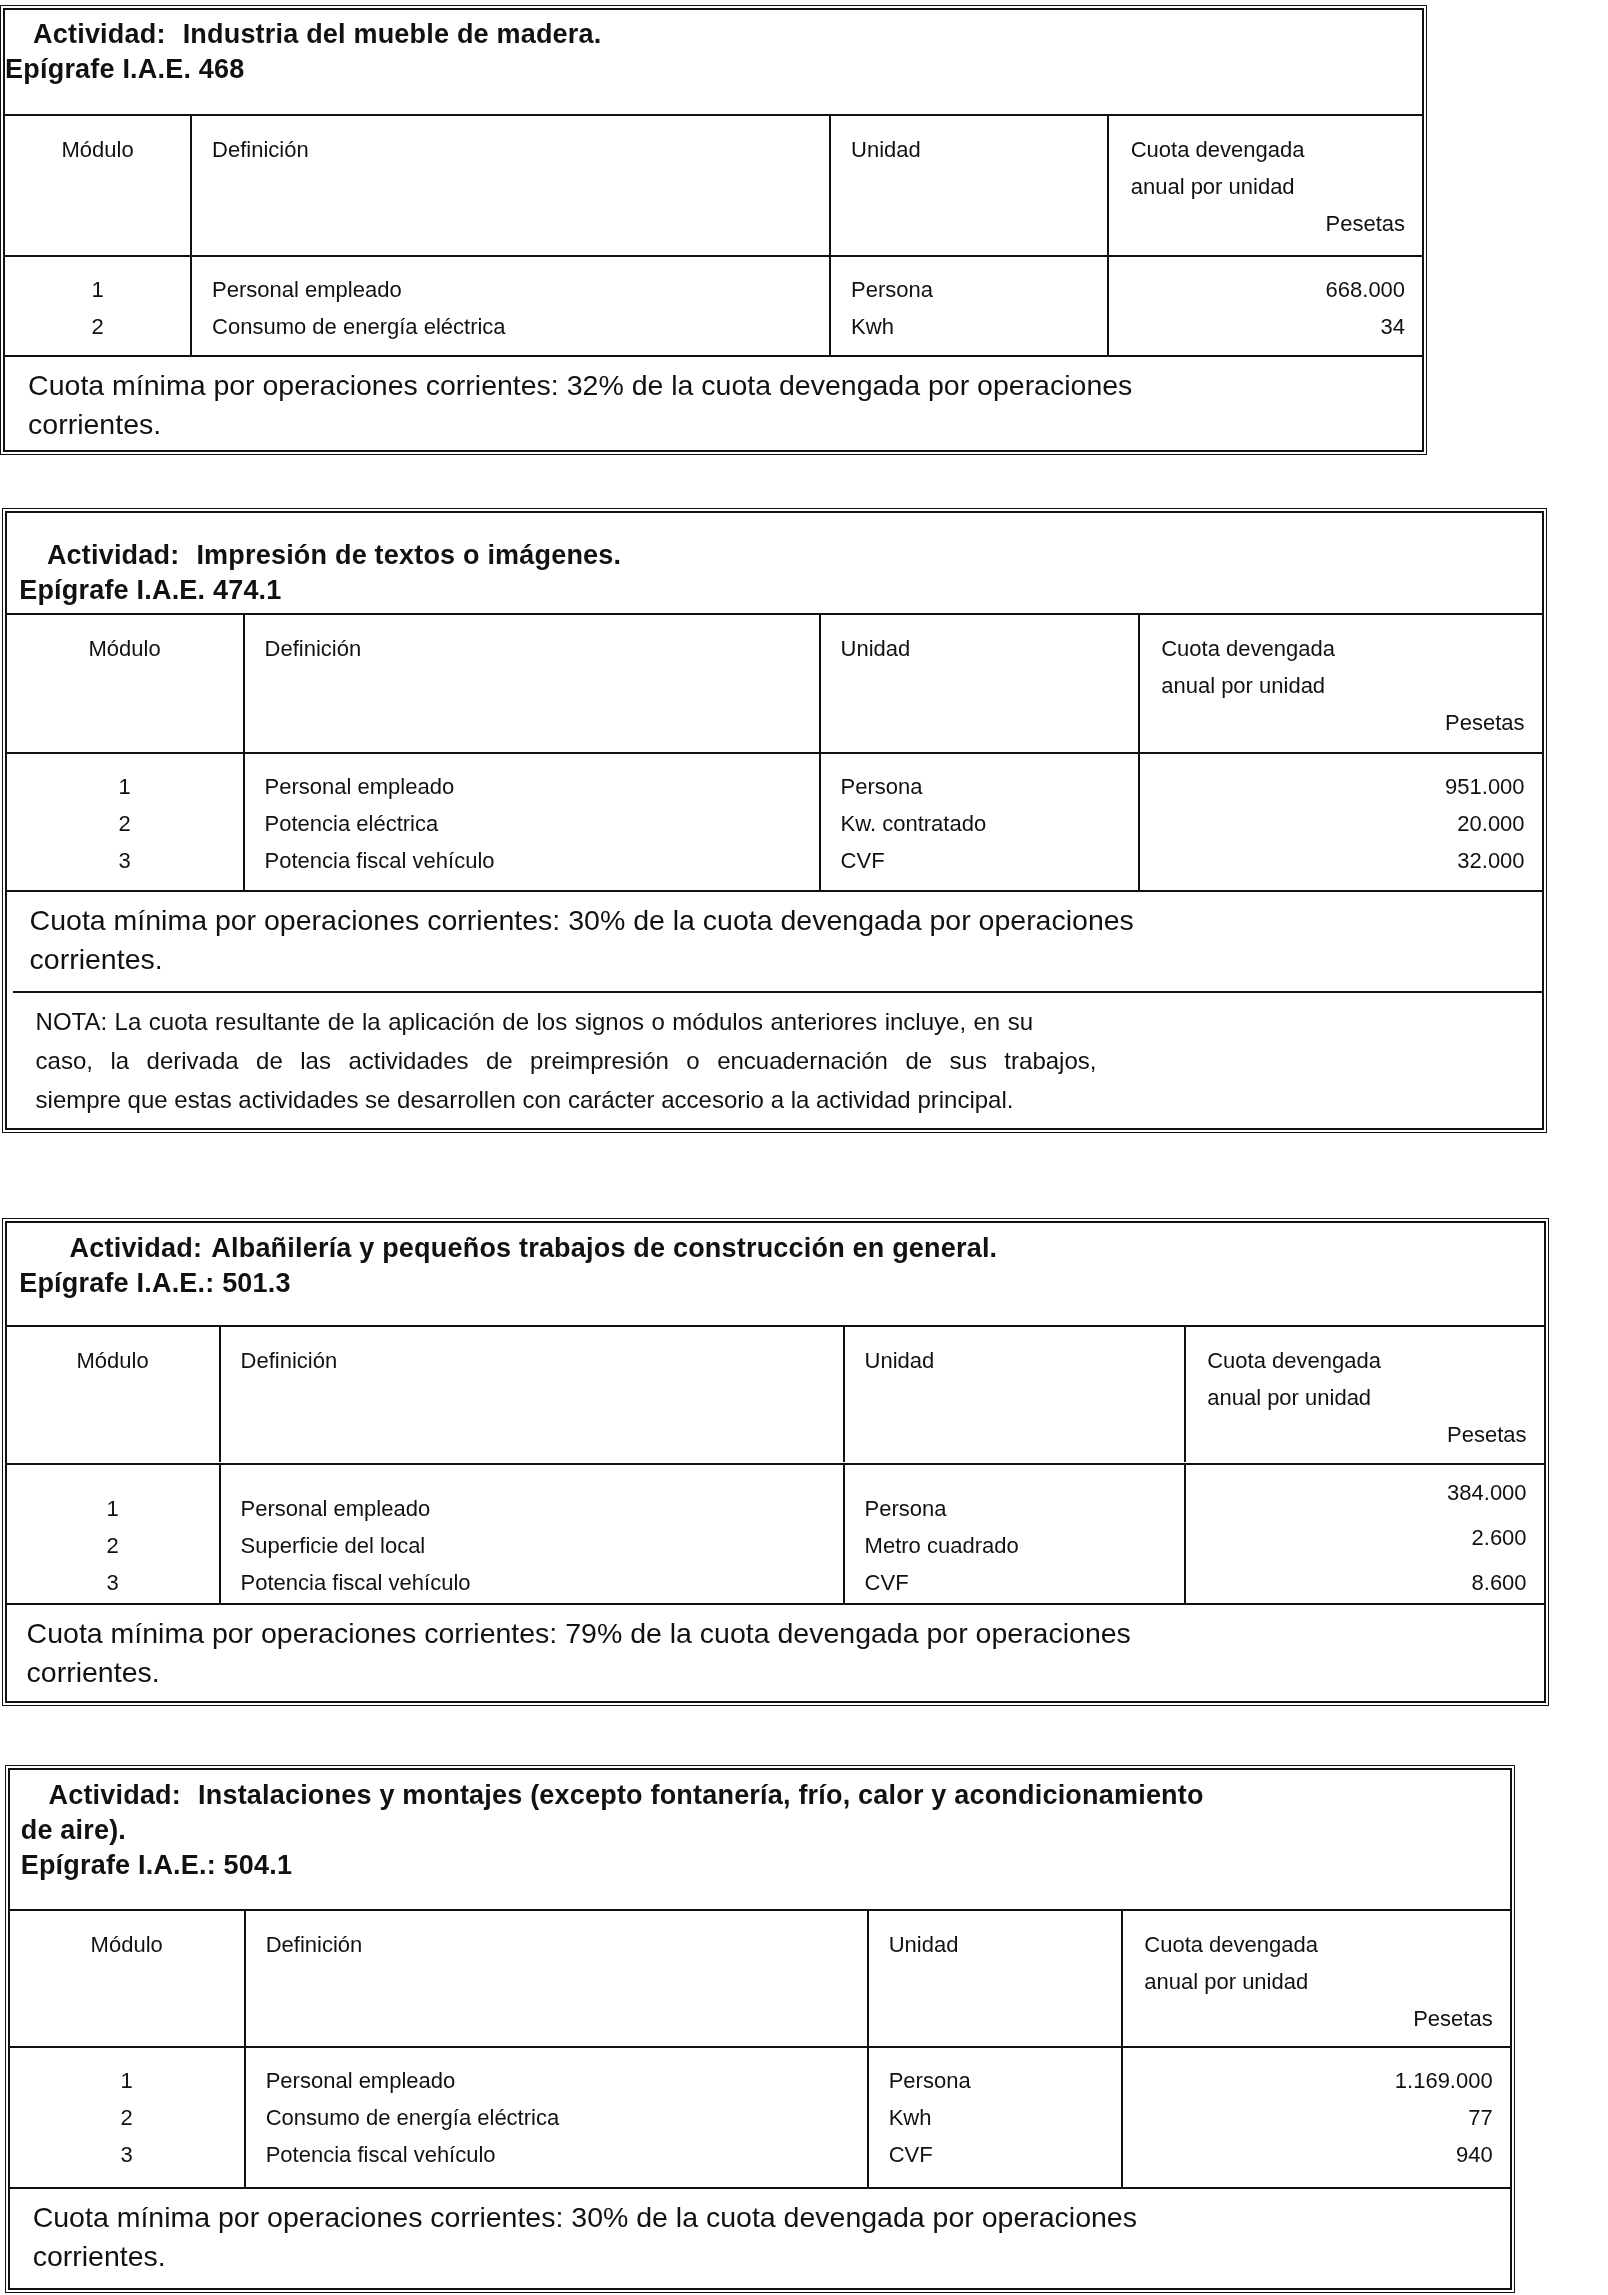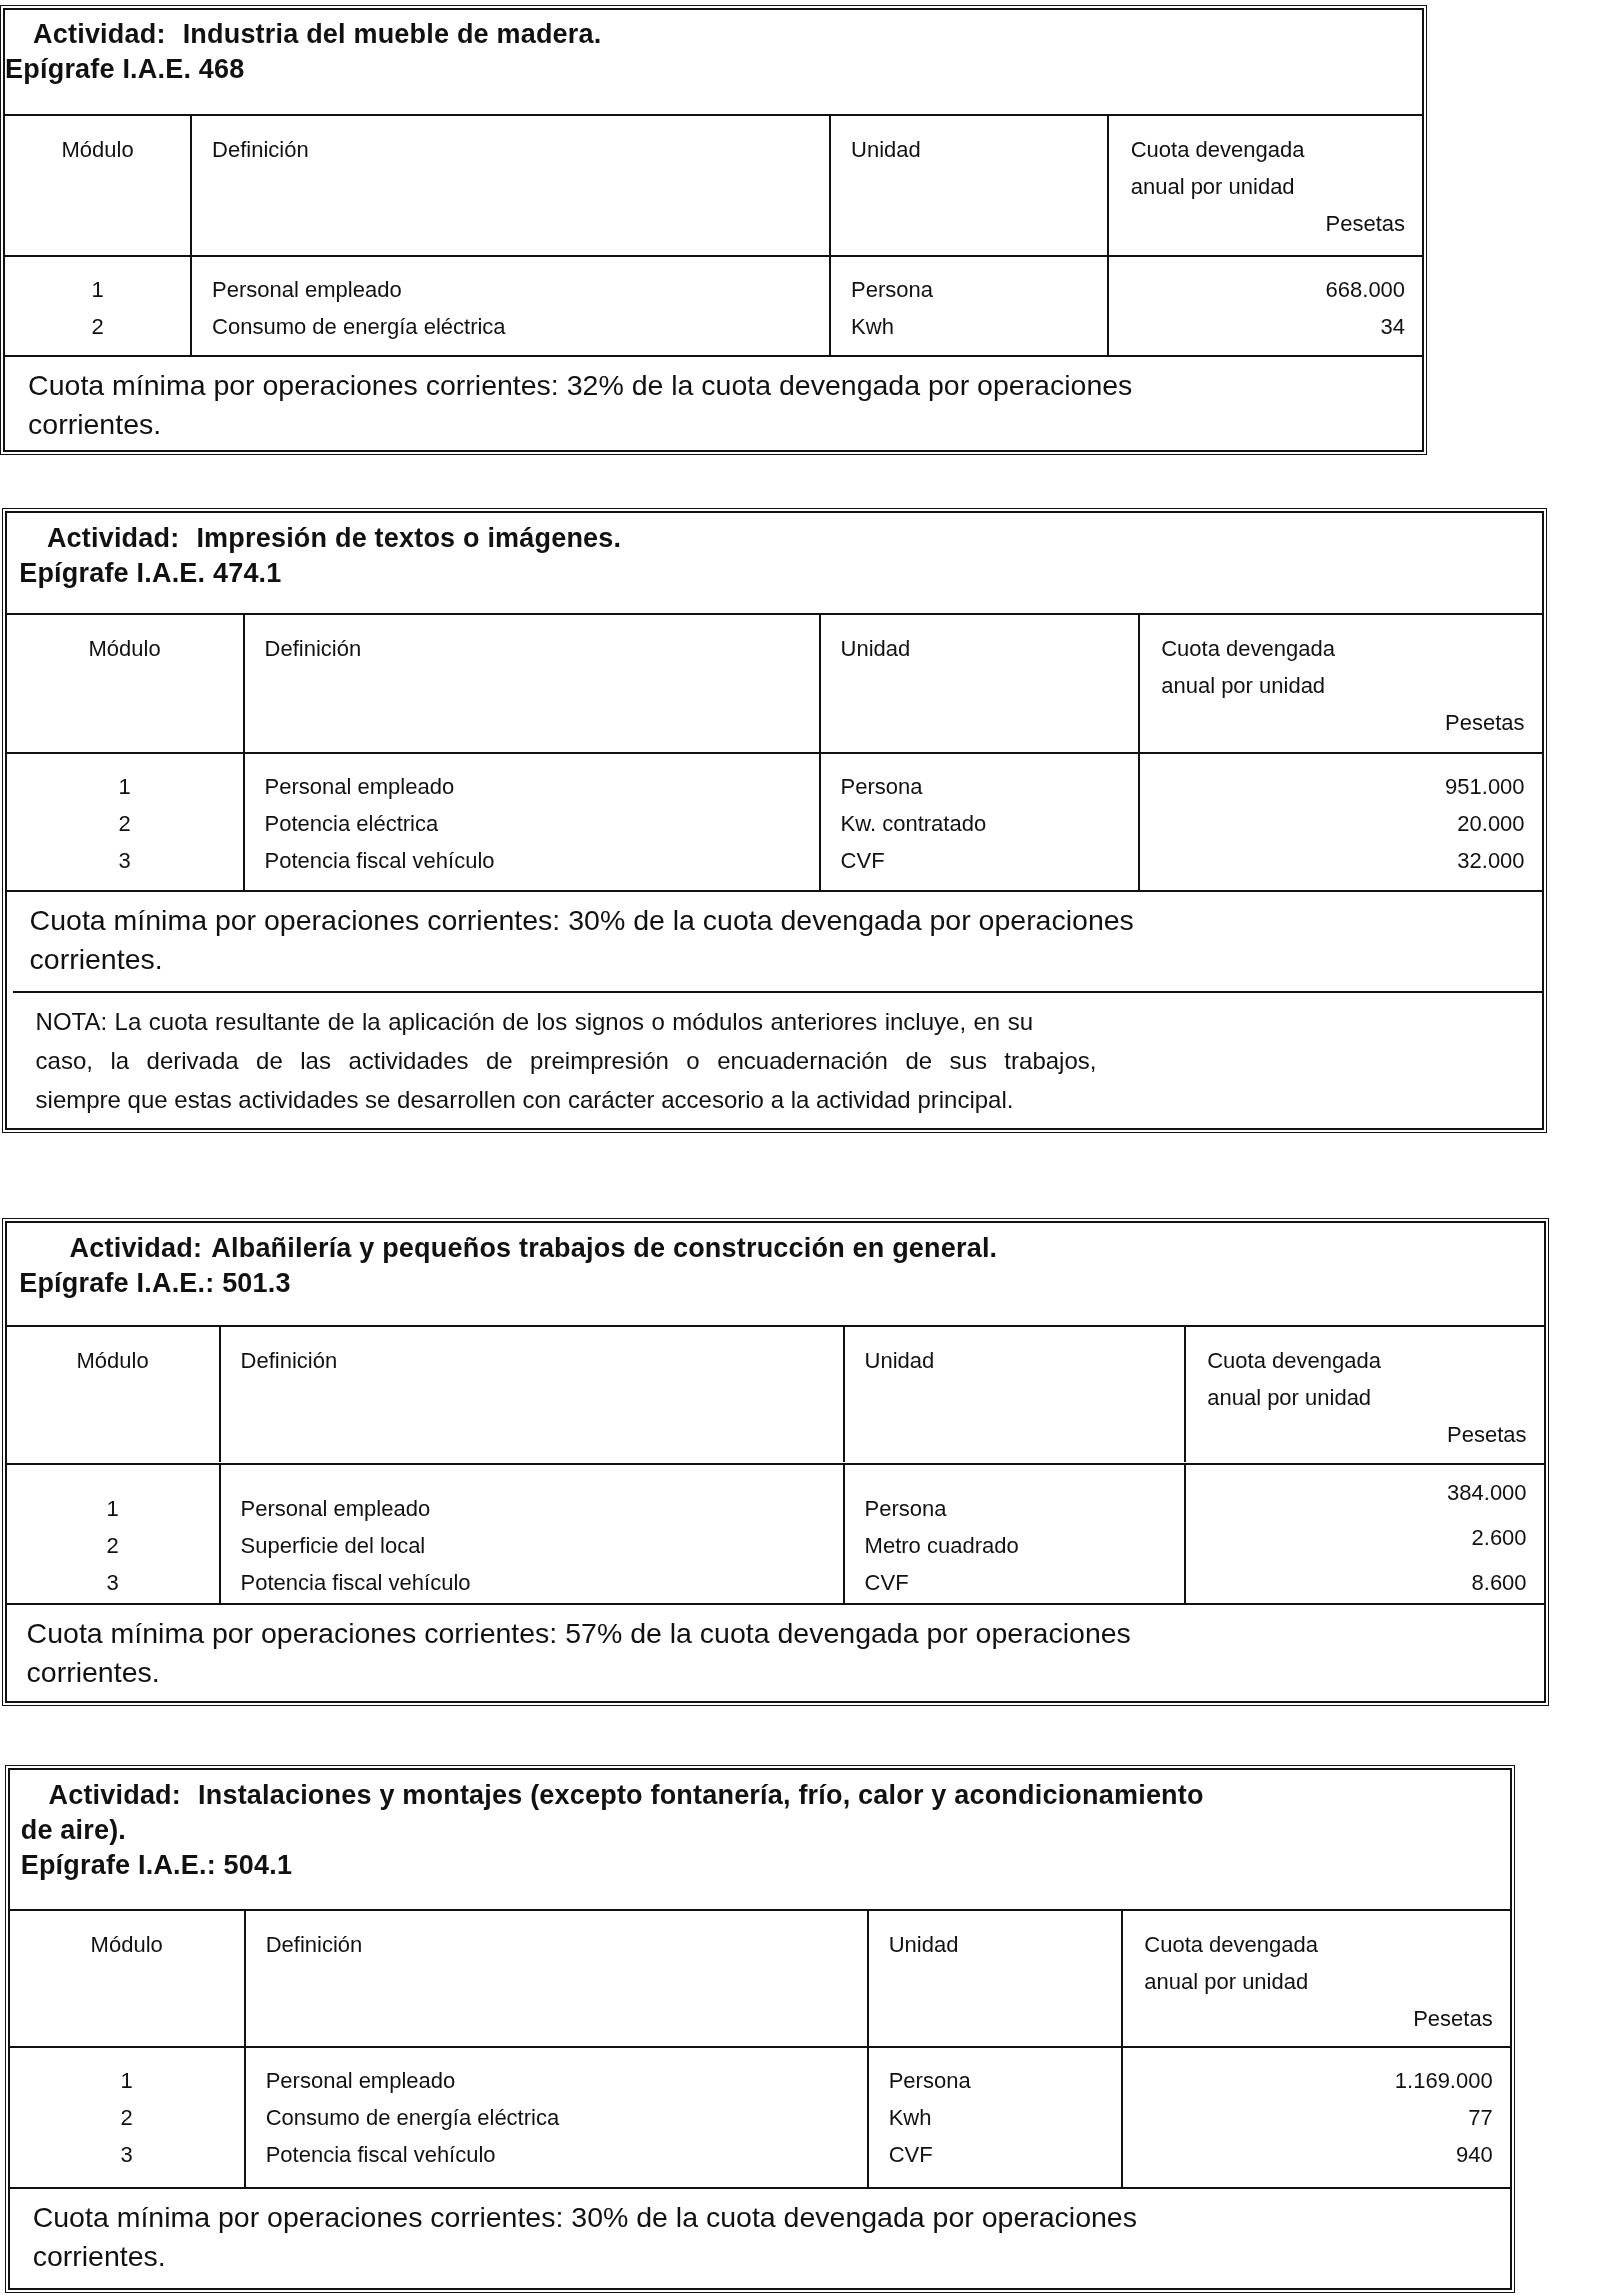--- a/index.html
+++ b/index.html
@@ -65,21 +65,21 @@
       <span class="line">34</span>
     </div>
   </div>
   <div class="band sep foot" style="top:345px; bottom:0;">
     <span class="line">Cuota mínima por operaciones corrientes: 32% de la cuota devengada por operaciones</span>
     <span class="line">corrientes.</span>
   </div>
 </div>
 
 <div class="tbl" style="left:4.6px; top:511px; width:1539px; height:619px;">
-  <div class="band hdr" style="top:0; height:72px;">
+  <div class="band hdr" style="top:17px; height:72px;">
     <span class="act" style="margin-left:12.3px;"><span>Actividad:</span><span class="actname">Impresión de textos o imágenes.</span></span>
     <span class="epi" style="margin-left:-15.4px;">Epígrafe I.A.E. 474.1</span>
   </div>
   <div class="row sep band colhead" style="top:100px; height:139px;">
     <div class="col c-mod txt" style="left:0; width:236px;">Módulo</div>
     <div class="col div c-def txt" style="left:236px; width:576px;">Definición</div>
     <div class="col div c-uni txt" style="left:812px; width:319px;">Unidad</div>
     <div class="col div c-cuota txt" style="left:1131px; right:0;">
       <span class="line">Cuota devengada</span>
       <span class="line">anual por unidad</span>
@@ -150,21 +150,21 @@
       <span class="line">Metro cuadrado</span>
       <span class="line">CVF</span>
     </div>
     <div class="col div c-cuota txt" style="left:1177px; right:0; padding-top:4.6px; line-height:45px;">
       <span class="line">384.000</span>
       <span class="line">2.600</span>
       <span class="line">8.600</span>
     </div>
   </div>
   <div class="band sep foot" style="top:380px; bottom:0; padding-left:20px;">
-    <span class="line">Cuota mínima por operaciones corrientes: 57% de la cuota devengada por operaciones</span>
+    <span class="line">Cuota mínima por operaciones corrientes: 79% de la cuota devengada por operaciones</span>
     <span class="line">corrientes.</span>
   </div>
 </div>
 
 <div class="tbl" style="left:7.7px; top:1768px; width:1504px; height:522px;">
   <div class="band hdr" style="top:0; height:139px;">
     <span class="act" style="margin-left:10.8px;"><span>Actividad:</span><span class="actname">Instalaciones y montajes (excepto fontanería, frío, calor y acondicionamiento</span></span>
     <span class="epi" style="margin-left:-17px;">de aire).</span>
     <span class="epi" style="margin-left:-17px;">Epígrafe I.A.E.: 504.1</span>
   </div>

